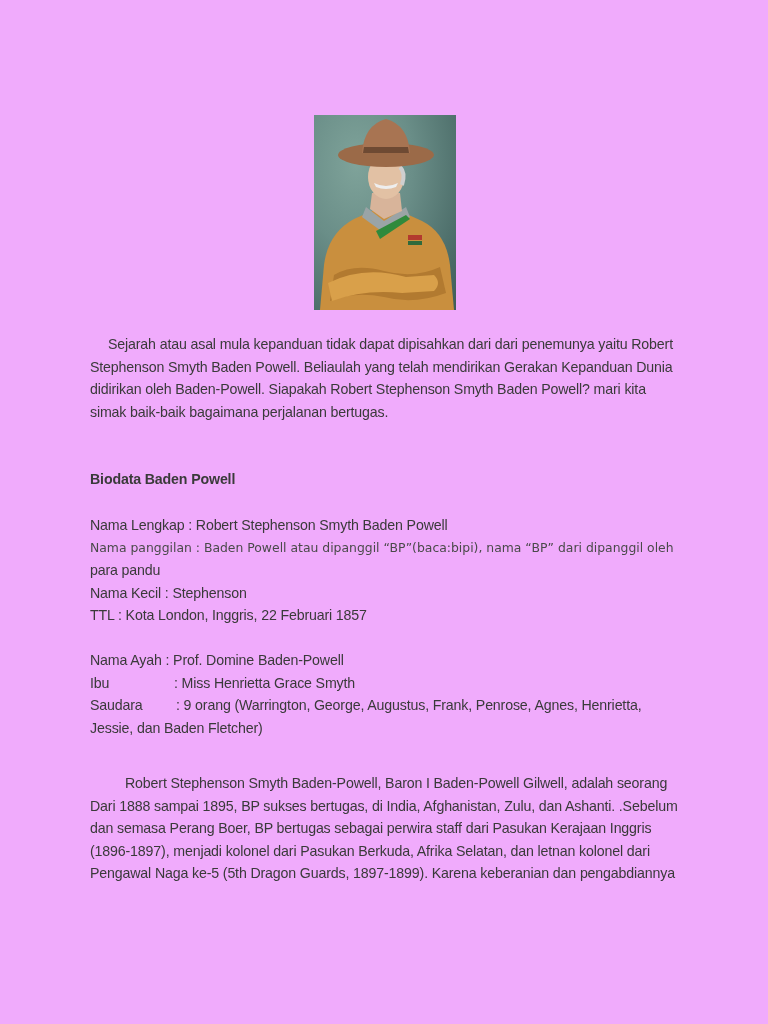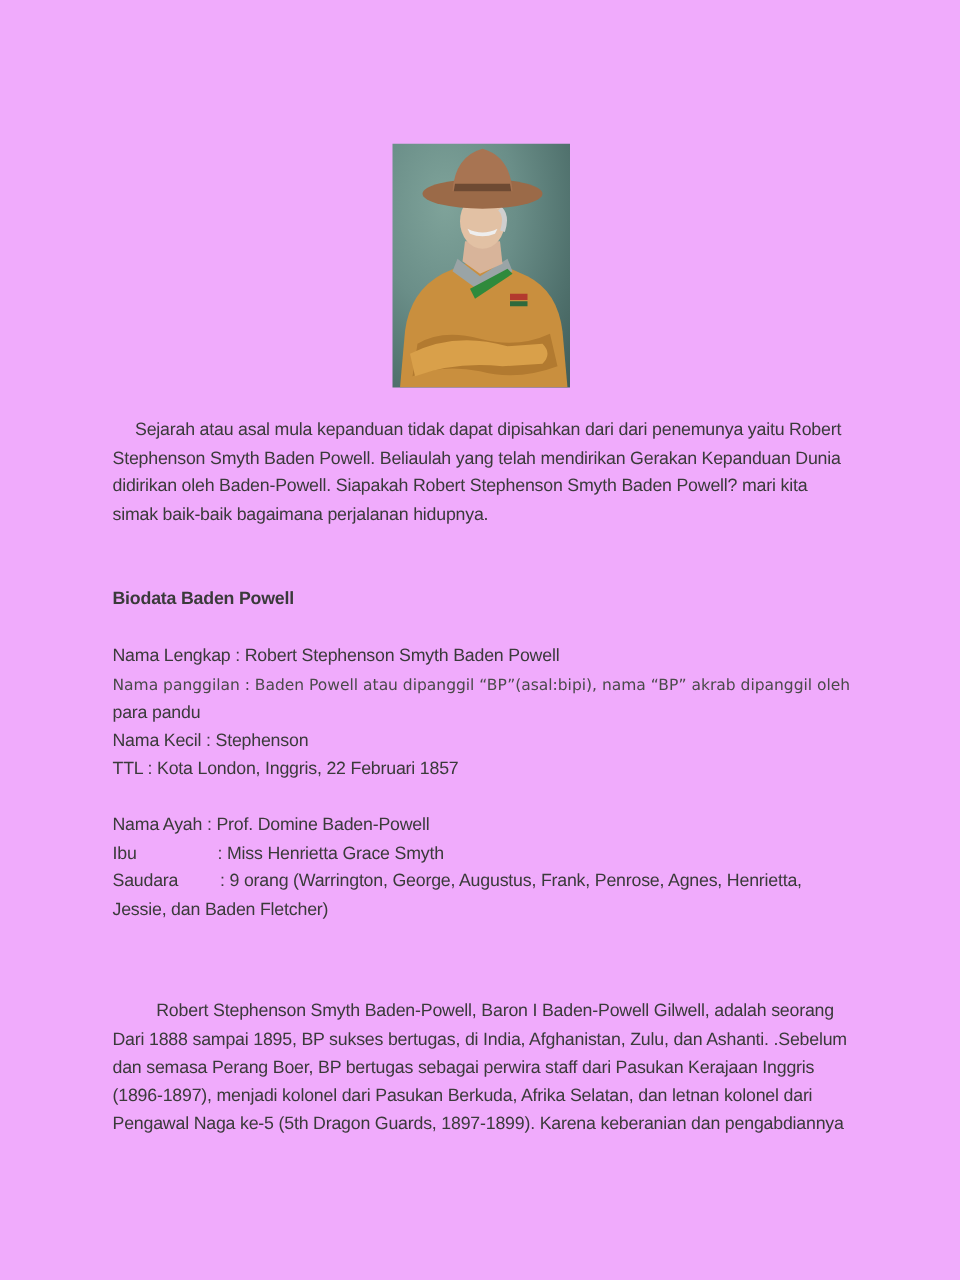--- a/index.html
+++ b/index.html
@@ -51,45 +51,45 @@
 
       <rect x="94" y="120" width="14" height="5" fill="#b33a2e"></rect>
       <rect x="94" y="126" width="14" height="4" fill="#2f6a3c"></rect>
     </svg>
   </div>
 
   <div class="text" style="top:333px;">
     <p class="p indent1">Sejarah atau asal mula kepanduan tidak dapat dipisahkan dari dari penemunya yaitu Robert</p>
     <p class="p">Stephenson Smyth Baden Powell. Beliaulah yang telah mendirikan Gerakan Kepanduan Dunia</p>
     <p class="p">didirikan oleh Baden-Powell. Siapakah Robert Stephenson Smyth Baden Powell? mari kita</p>
-    <p class="p">simak baik-baik bagaimana perjalanan hidupnya.</p>
+    <p class="p">simak baik-baik bagaimana perjalanan bertugas.</p>
   </div>
 
   <div class="text bold" style="top:468px;">Biodata Baden Powell</div>
 
   <div class="text" style="top:514px;">
     <p class="p row">Nama Lengkap : Robert Stephenson Smyth Baden Powell</p>
-    <p class="p row light">Nama panggilan : Baden Powell atau dipanggil “BP”(asal:bipi), nama “BP” akrab dipanggil oleh</p>
+    <p class="p row light">Nama panggilan : Baden Powell atau dipanggil “BP”(baca:bipi), nama “BP” dari dipanggil oleh</p>
     <p class="p row">para pandu</p>
     <p class="p row">Nama Kecil : Stephenson</p>
     <p class="p row">TTL : Kota London, Inggris, 22 Februari 1857</p>
   </div>
 
   <div class="text" style="top:649px;">
     <p class="p row">Nama Ayah : Prof. Domine Baden-Powell</p>
     <p class="p row">
       <span class="lbl lbl-ibu">Ibu</span><span>: Miss Henrietta Grace Smyth</span>
     </p>
     <p class="p row">
       <span class="lbl lbl-saudara">Saudara</span><span>: 9 orang (Warrington, George, Augustus, Frank, Penrose, Agnes, Henrietta,</span>
     </p>
     <p class="p row">Jessie, dan Baden Fletcher)</p>
   </div>
 
-  <div class="text" style="top:798px;">
+  <div class="text" style="top:772px;">
     <p class="p indent2 row">Robert Stephenson Smyth Baden-Powell, Baron I Baden-Powell Gilwell, adalah seorang</p>
     <p class="p row">Dari 1888 sampai 1895, BP sukses bertugas, di India, Afghanistan, Zulu, dan Ashanti. .Sebelum</p>
     <p class="p row">dan semasa Perang Boer, BP bertugas sebagai perwira staff dari Pasukan Kerajaan Inggris</p>
     <p class="p row">(1896-1897), menjadi kolonel dari Pasukan Berkuda, Afrika Selatan, dan letnan kolonel dari</p>
     <p class="p row">Pengawal Naga ke-5 (5th Dragon Guards, 1897-1899). Karena keberanian dan pengabdiannya</p>
   </div>
 
 </div>
 
 </body></html>

